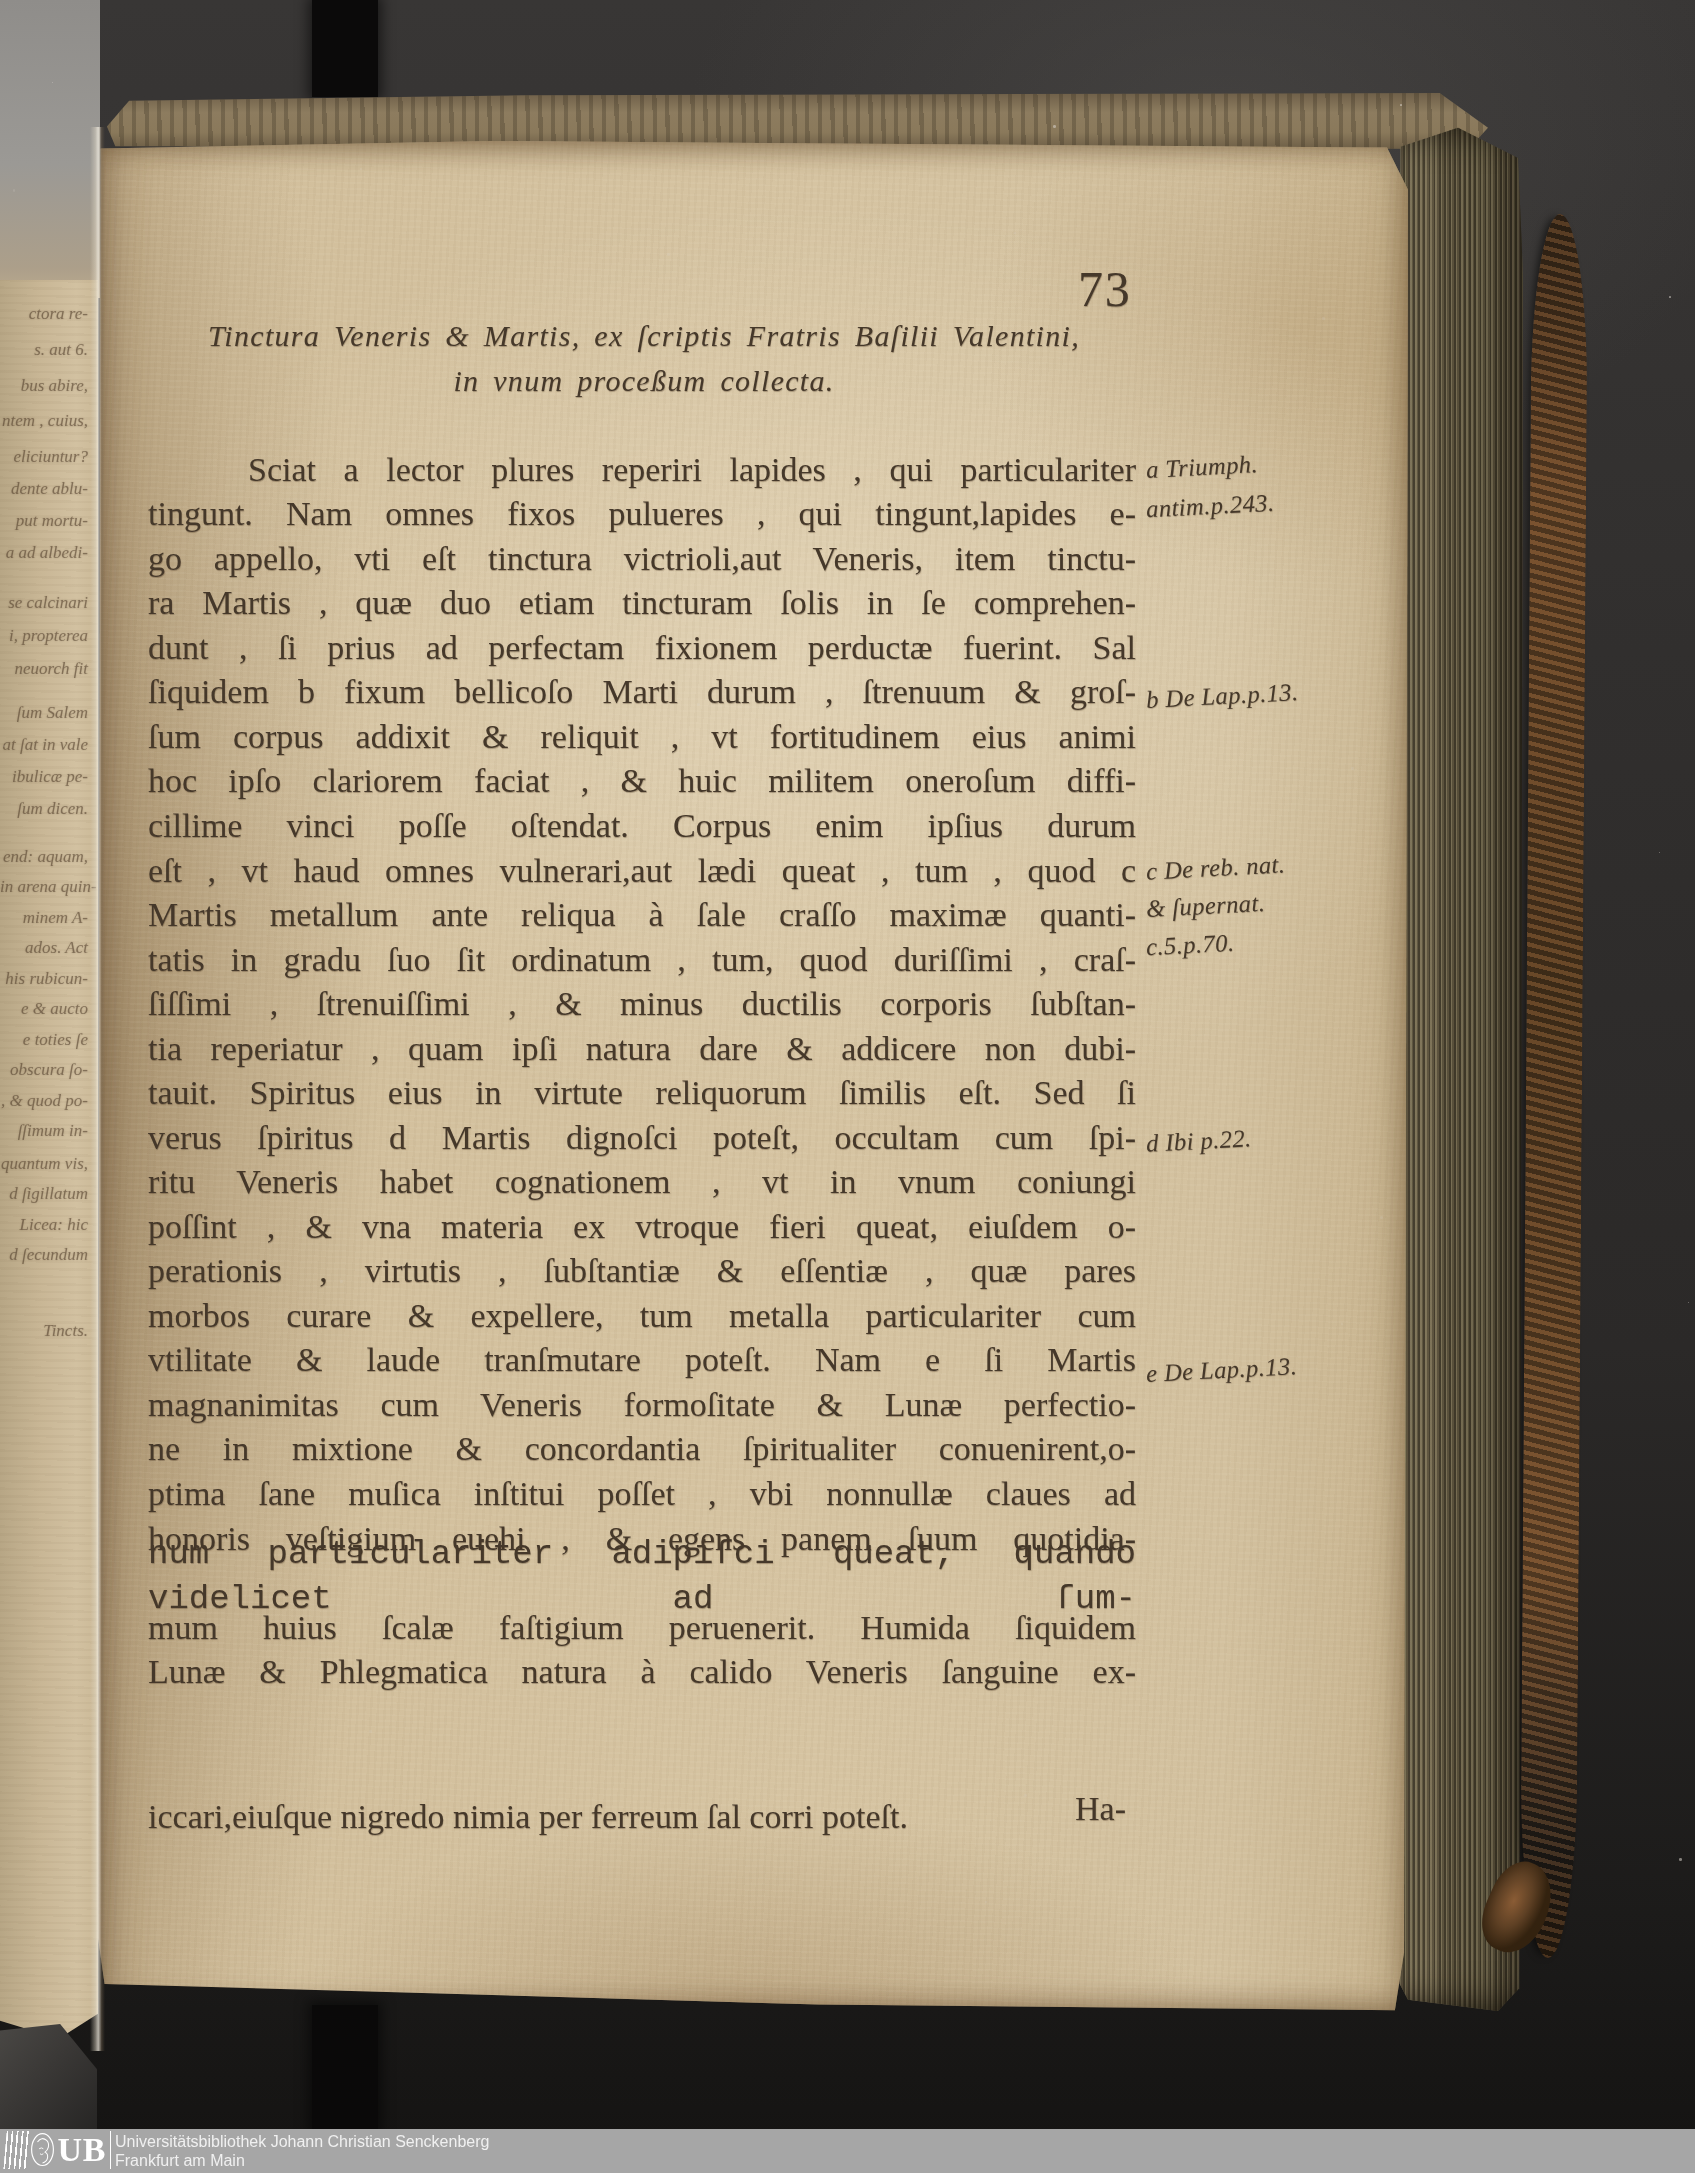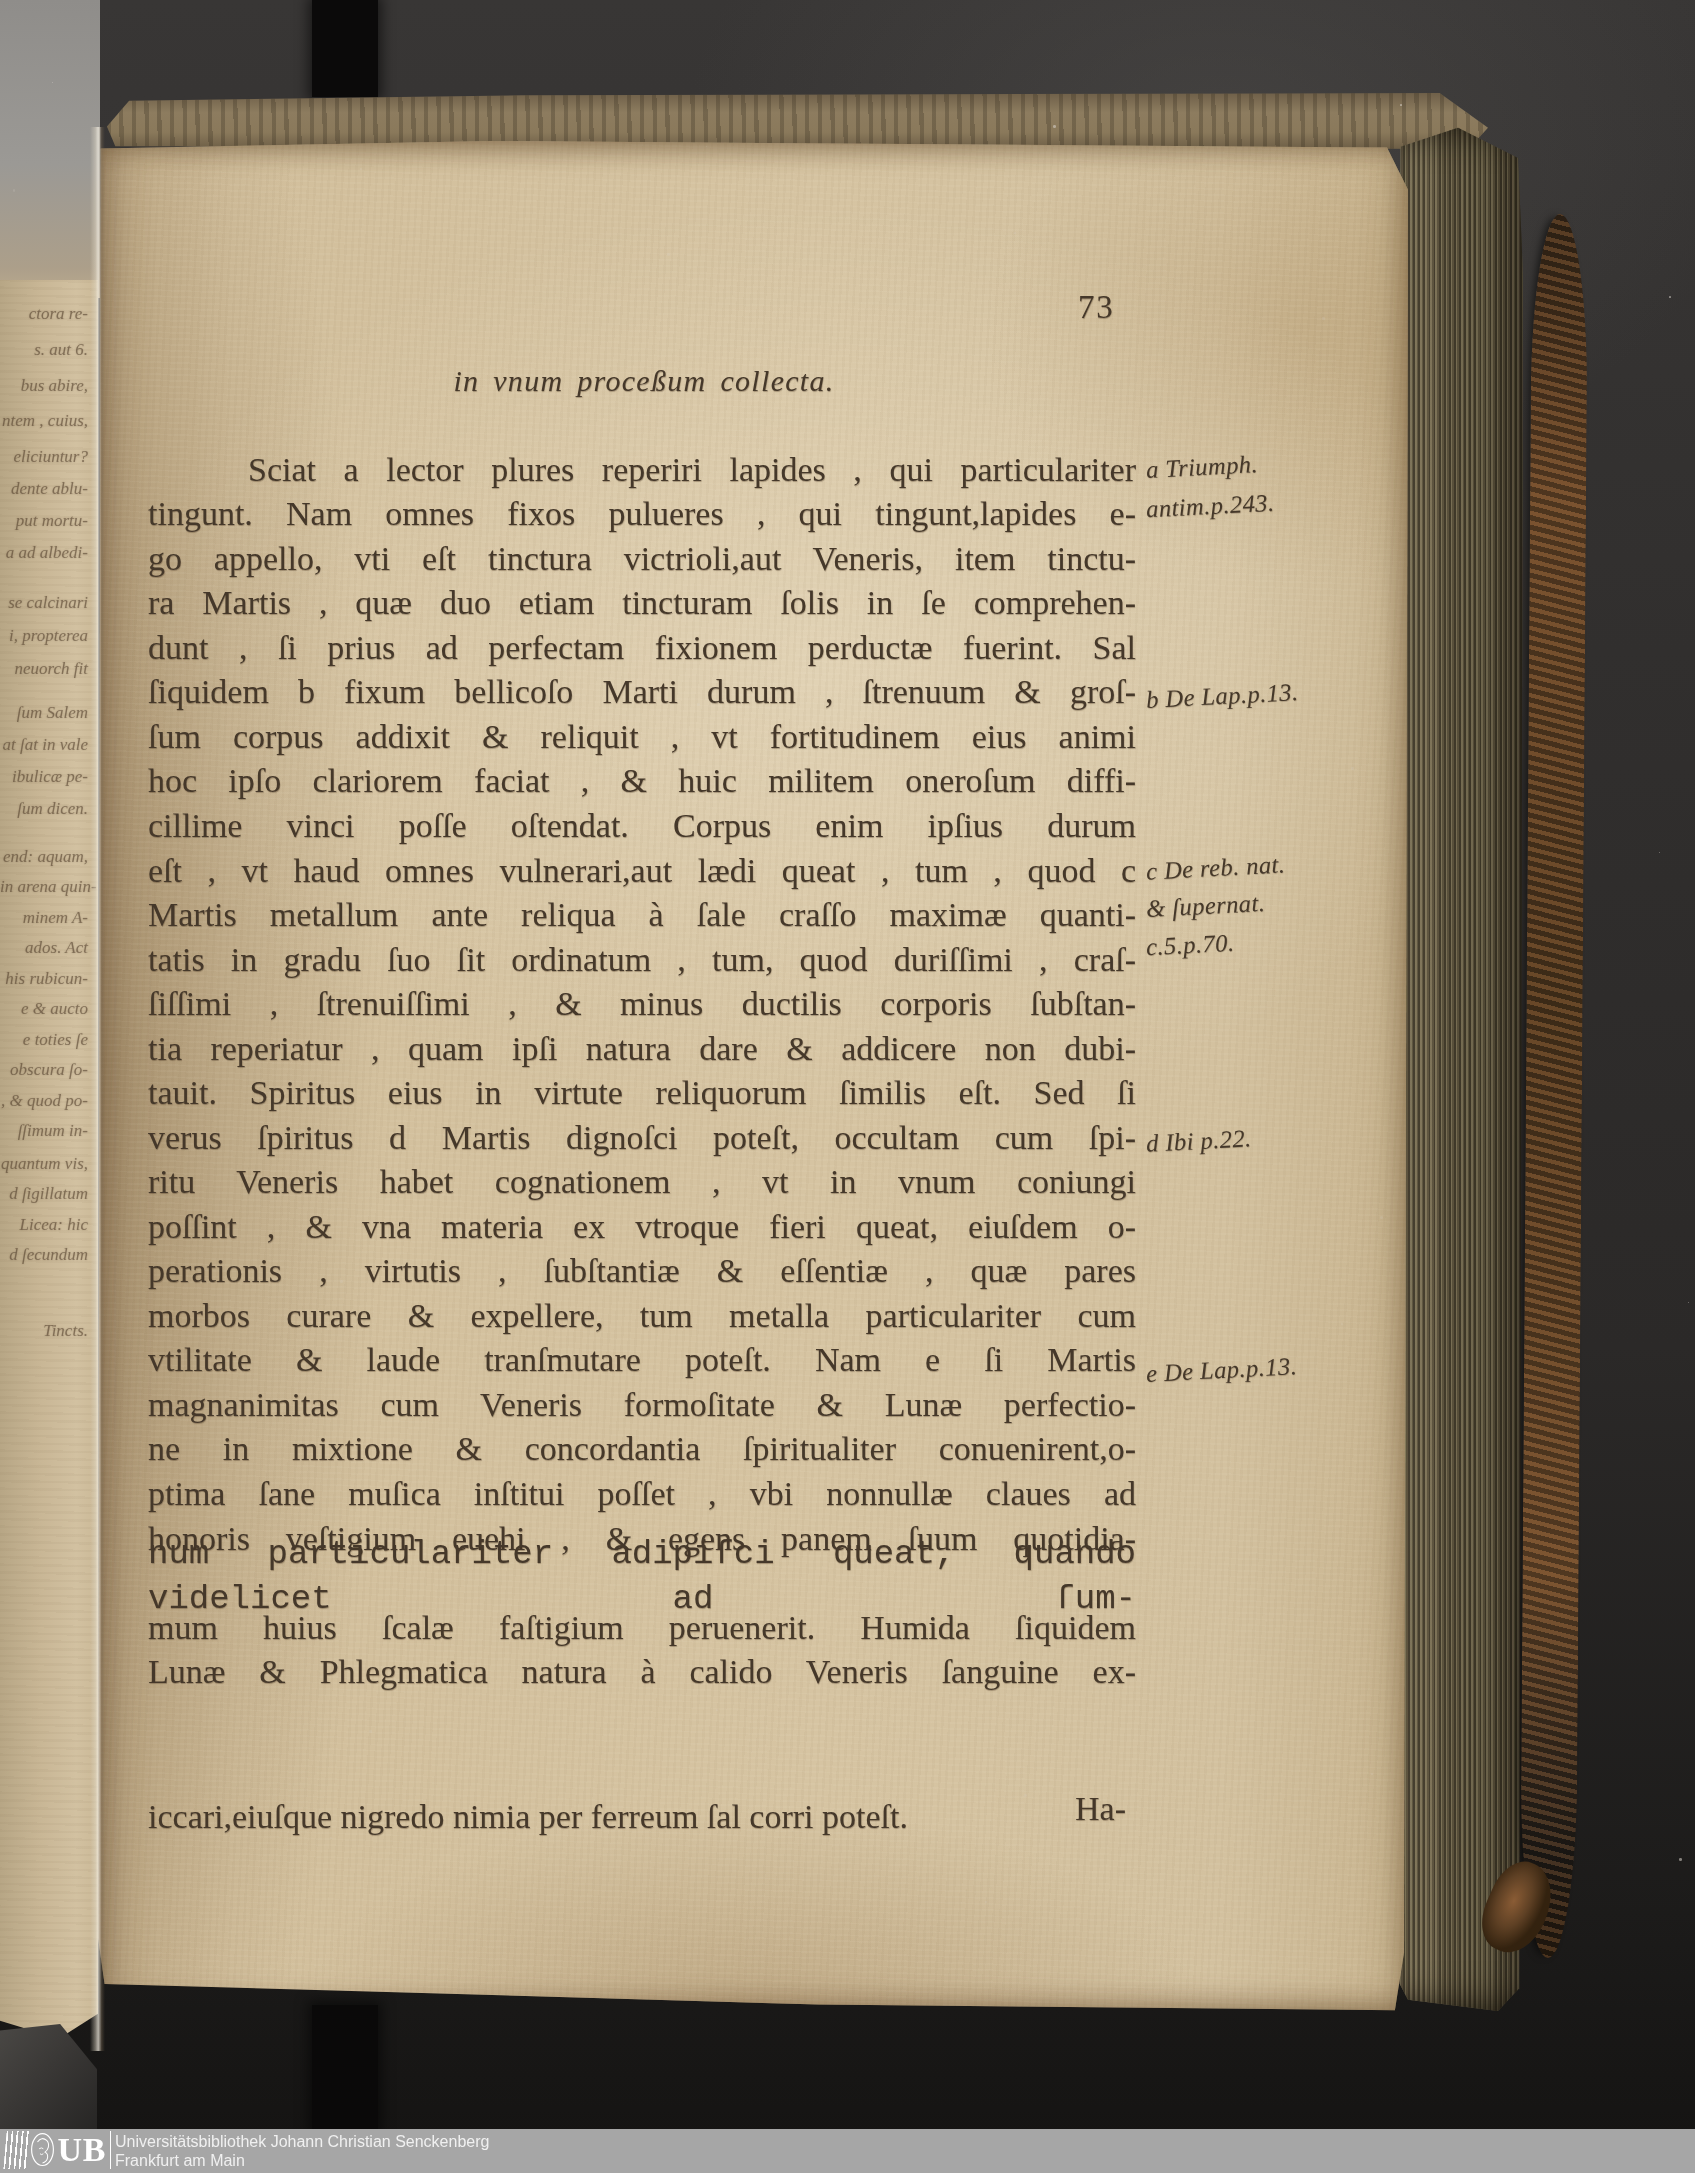--- a/index.html
+++ b/index.html
@@ -78,21 +78,21 @@
       repeating-linear-gradient(2deg, rgba(255,250,235,.05) 0 1.7px, transparent 1.7px 6px);
     box-shadow:inset 0 17px 27px -10.2px rgba(100,75,45,.55),
                inset -22px 0 37px -15.3px rgba(110,85,50,.5),
                inset 0 -18.6px 30.5px -13.6px rgba(100,70,40,.5),
                inset 29px 0 46px -22px rgba(90,65,40,.48);}
 
   
   .ink{color:#45382a;text-shadow:0.4px 0.7px 0.8px rgba(70,50,30,.35);}
   .running-title{left:383px;top:264px;width:475px;text-align:center;
     font-variant:small-caps;font-size:44px;line-height:47px;letter-spacing:7.6px;white-space:nowrap;}
-  .page-number{left:1078px;top:289px;font-size:33px;letter-spacing:1.7px;}
+  .page-number{left:1078px;top:260px;font-size:50px;letter-spacing:1.7px;}
   .subtitle{left:148px;width:992px;text-align:center;font-style:italic;font-size:30px;
     letter-spacing:1.3px;word-spacing:5.1px;white-space:nowrap;}
   .sub1{top:319px;} .sub2{top:364px;}
   .body-line{left:148px;width:988px;height:45px;font-size:34px;line-height:45px;
     text-align:justify;text-align-last:justify;white-space:nowrap;white-space:normal;}
   .body-line.indent{padding-left:100px;width:888px;}
   .body-line.last{text-align-last:left;}
   .margin-note{font-style:italic;font-size:24.6px;line-height:27px;white-space:nowrap;
     letter-spacing:0.4px;}
   .catchword{left:1075px;top:1790px;font-size:34px;}
@@ -162,20 +162,21 @@
   <div class="abs leather"></div>
   <div class="abs leather-curl"></div>
 
   <div class="abs page">
     <div class="tone"></div>
   </div>
 
   <div class="abs gutter"></div>
 
   <div class="abs ink page-number">73</div>
+  <div class="abs ink subtitle sub1">Tinctura Veneris &amp; Martis, ex ſcriptis Fratris Baſilii Valentini,</div>
   <div class="abs ink subtitle sub2">in vnum proceßum collecta.</div>
 
   <div id="body-lines">
       <div class="abs ink body-line indent" style="top: 447px;">Sciat a lector plures reperiri lapides , qui particulariter</div>
       <div class="abs ink body-line" style="top: 491px;">tingunt.  Nam omnes fixos pulueres , qui tingunt,lapides e-</div>
       <div class="abs ink body-line" style="top: 536px;">go appello, vti eſt tinctura victrioli,aut Veneris, item tinctu-</div>
       <div class="abs ink body-line" style="top: 580px;">ra Martis , quæ duo etiam tincturam ſolis in ſe comprehen-</div>
       <div class="abs ink body-line" style="top: 625px;">dunt , ſi prius ad perfectam fixionem perductæ fuerint.  Sal</div>
       <div class="abs ink body-line" style="top: 669px;">ſiquidem b fixum bellicoſo Marti durum , ſtrenuum &amp; groſ-</div>
       <div class="abs ink body-line" style="top: 714px;">ſum corpus addixit &amp; reliquit , vt fortitudinem eius animi</div>

